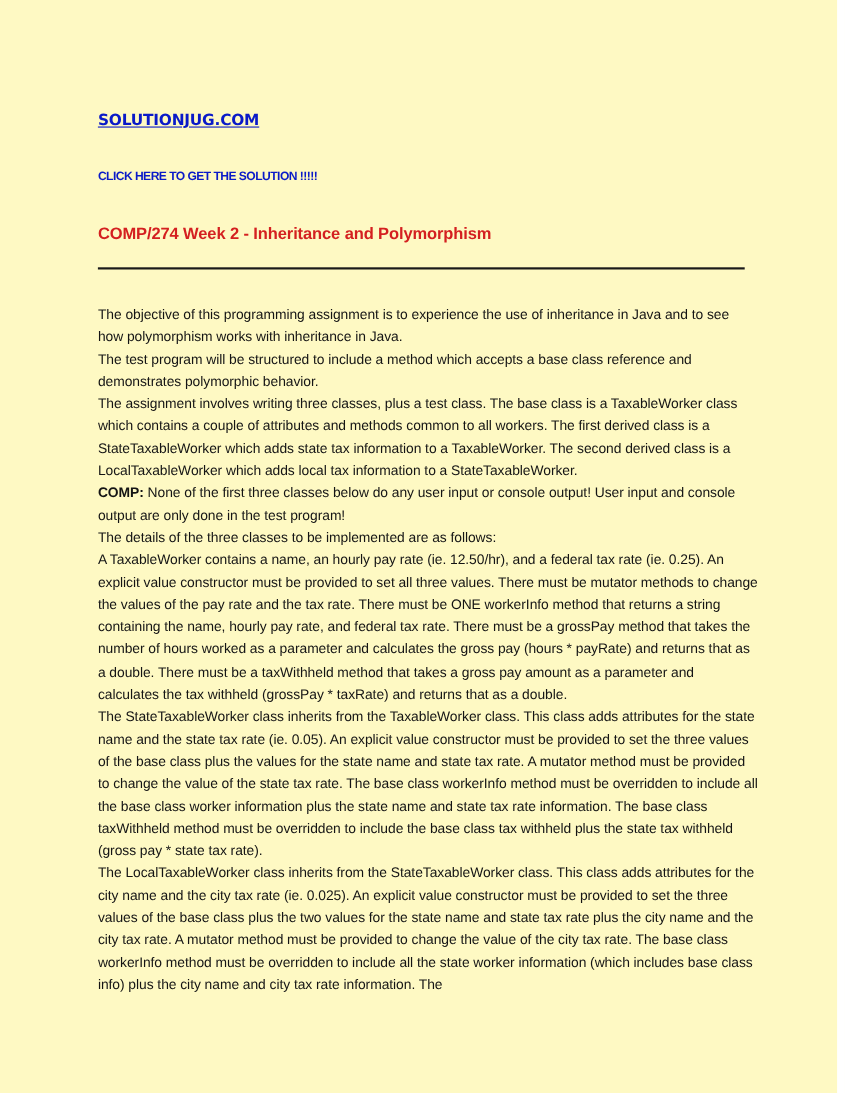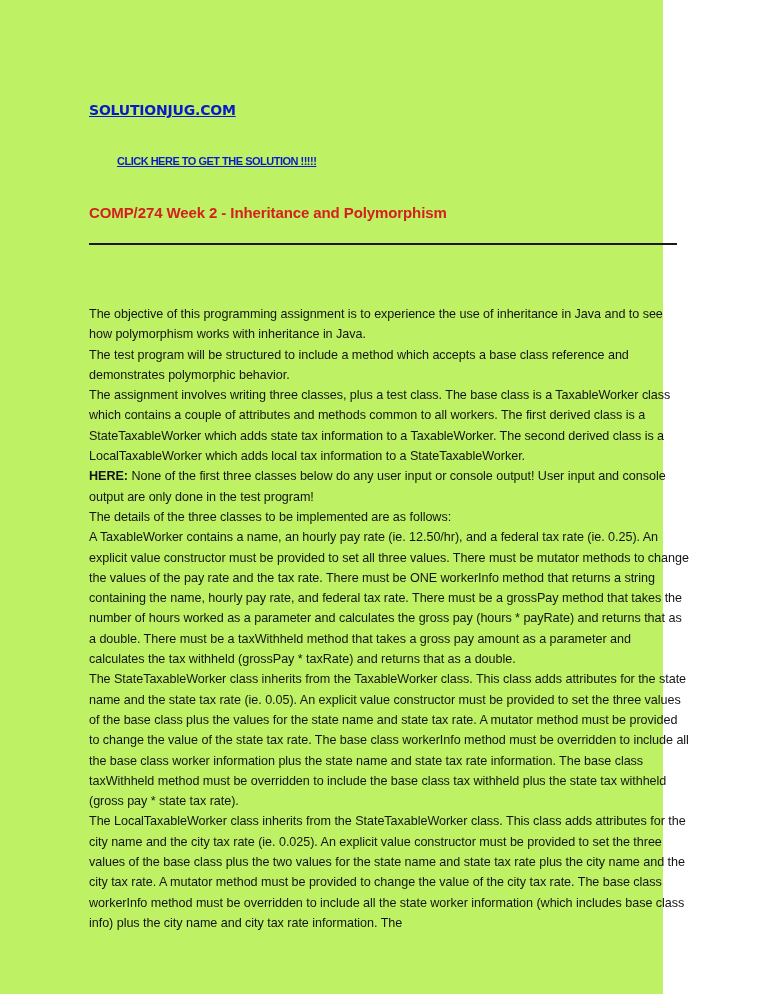--- a/index.html
+++ b/index.html
@@ -11,23 +11,23 @@
     width: 768px;
     height: 994px;
     position: relative;
     overflow: hidden;
     font-family: "DejaVu Sans", sans-serif;
     color: #111111;
   }
   .page {
     position: absolute;
     left: 0; top: 0;
-    width: 663px;
+    width: 761px;
     height: 994px;
-    background: #bef264;
+    background: #fef9c3;
   }
   .site-link {
     position: absolute;
     left: 89px;
     top: 102px;
     font-family: "DejaVu Sans", sans-serif;
     font-weight: bold;
     font-size: 14px;
     color: #0a1ac8;
     text-decoration: underline;
@@ -35,24 +35,22 @@
     cursor: pointer;
   }
   .cta-link {
     position: absolute;
     left: 89px;
     top: 155px;
     font-family: "Liberation Sans", sans-serif;
     font-weight: bold;
     font-size: 11px;
     color: #0a1ac8;
-    text-decoration: underline;
     letter-spacing: -0.5px;
     cursor: pointer;
-    margin-left: 28px;
   }
   .doc-title {
     position: absolute;
     left: 89px;
     top: 204px;
     margin: 0;
     font-family: Liberation Sans, sans-serif;
     font-weight: bold;
     font-size: 15px;
     color: #d42020;
@@ -64,21 +62,21 @@
     top: 243px;
     width: 588px;
     height: 2px;
     background: #1a1a1a;
     border: 0;
     margin: 0;
   }
   .body-text {
     position: absolute;
     left: 89px;
-    top: 304px;
+    top: 276px;
     width: 600px;
     font-family: "Liberation Sans", sans-serif;
     font-size: 12.6px;
     line-height: 20.3px;
     color: #141414;
     letter-spacing: -0.05px;
   }
   .body-text p {
     margin: 0;
   }
@@ -96,20 +94,20 @@
   <a class="cta-link">CLICK HERE TO GET THE SOLUTION !!!!!</a>
 
   <h1 class="doc-title">COMP/274 Week 2 - Inheritance and Polymorphism</h1>
 
   <hr class="rule">
 
   <div class="body-text">
     <p>The objective of this programming assignment is to experience the use of inheritance in Java and to see how polymorphism works with inheritance in Java.</p>
     <p>The test program will be structured to include a method which accepts a base class reference and demonstrates polymorphic behavior.</p>
     <p>The assignment involves writing three classes, plus a test class. The base class is a TaxableWorker class which contains a couple of attributes and methods common to all workers. The first derived class is a StateTaxableWorker which adds state tax information to a TaxableWorker. The second derived class is a LocalTaxableWorker which adds local tax information to a StateTaxableWorker.</p>
-    <p><span class="note-label">HERE:</span><span> None of the first three classes below do any user input or console output! User input and console output are only done in the test program!</span></p>
+    <p><span class="note-label">COMP:</span><span> None of the first three classes below do any user input or console output! User input and console output are only done in the test program!</span></p>
     <p>The details of the three classes to be implemented are as follows:</p>
     <p>A TaxableWorker contains a name, an hourly pay rate (ie. 12.50/hr), and a federal tax rate (ie. 0.25). An explicit value constructor must be provided to set all three values. There must be mutator methods to change the values of the pay rate and the tax rate. There must be ONE workerInfo method that returns a string containing the name, hourly pay rate, and federal tax rate. There must be a grossPay method that takes the number of hours worked as a parameter and calculates the gross pay (hours * payRate) and returns that as a double. There must be a taxWithheld method that takes a gross pay amount as a parameter and calculates the tax withheld (grossPay * taxRate) and returns that as a double.</p>
     <p>The StateTaxableWorker class inherits from the TaxableWorker class. This class adds attributes for the state name and the state tax rate (ie. 0.05). An explicit value constructor must be provided to set the three values of the base class plus the values for the state name and state tax rate. A mutator method must be provided to change the value of the state tax rate. The base class workerInfo method must be overridden to include all the base class worker information plus the state name and state tax rate information. The base class taxWithheld method must be overridden to include the base class tax withheld plus the state tax withheld (gross pay * state tax rate).</p>
     <p>The LocalTaxableWorker class inherits from the StateTaxableWorker class. This class adds attributes for the city name and the city tax rate (ie. 0.025). An explicit value constructor must be provided to set the three values of the base class plus the two values for the state name and state tax rate plus the city name and the city tax rate. A mutator method must be provided to change the value of the city tax rate. The base class workerInfo method must be overridden to include all the state worker information (which includes base class info) plus the city name and city tax rate information. The</p>
   </div>
 
 </div>
 
 </body></html>

